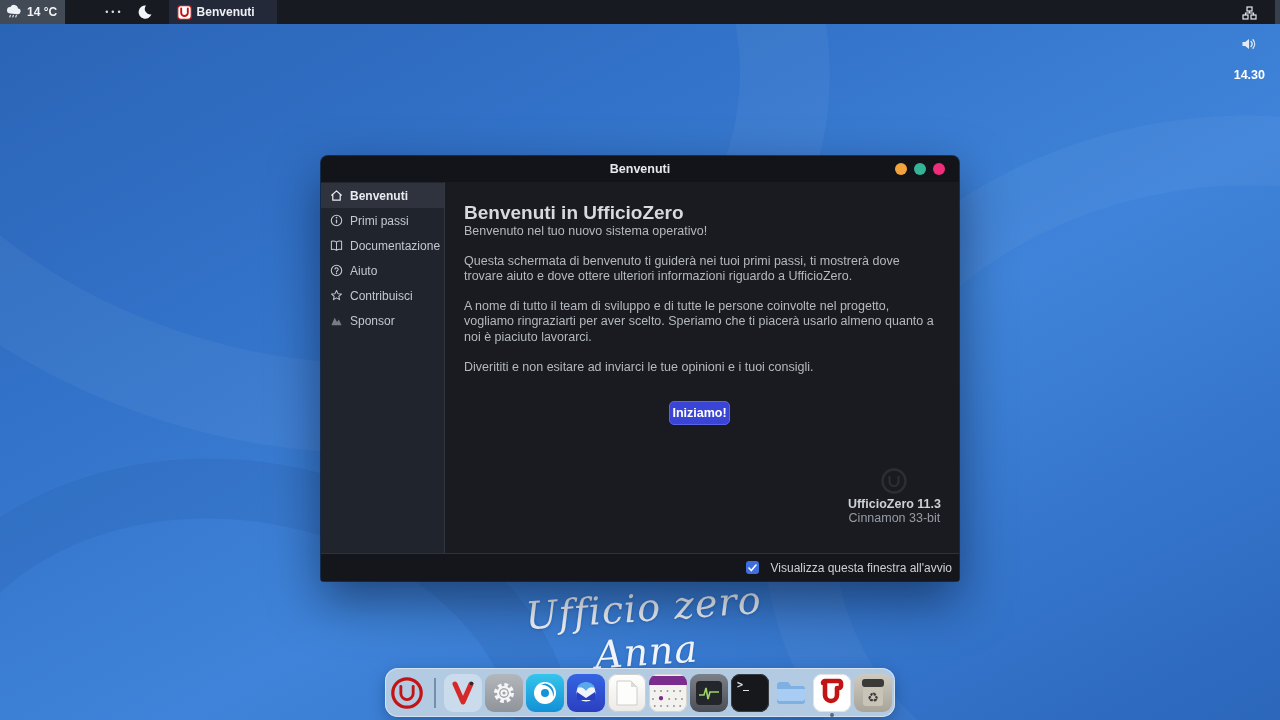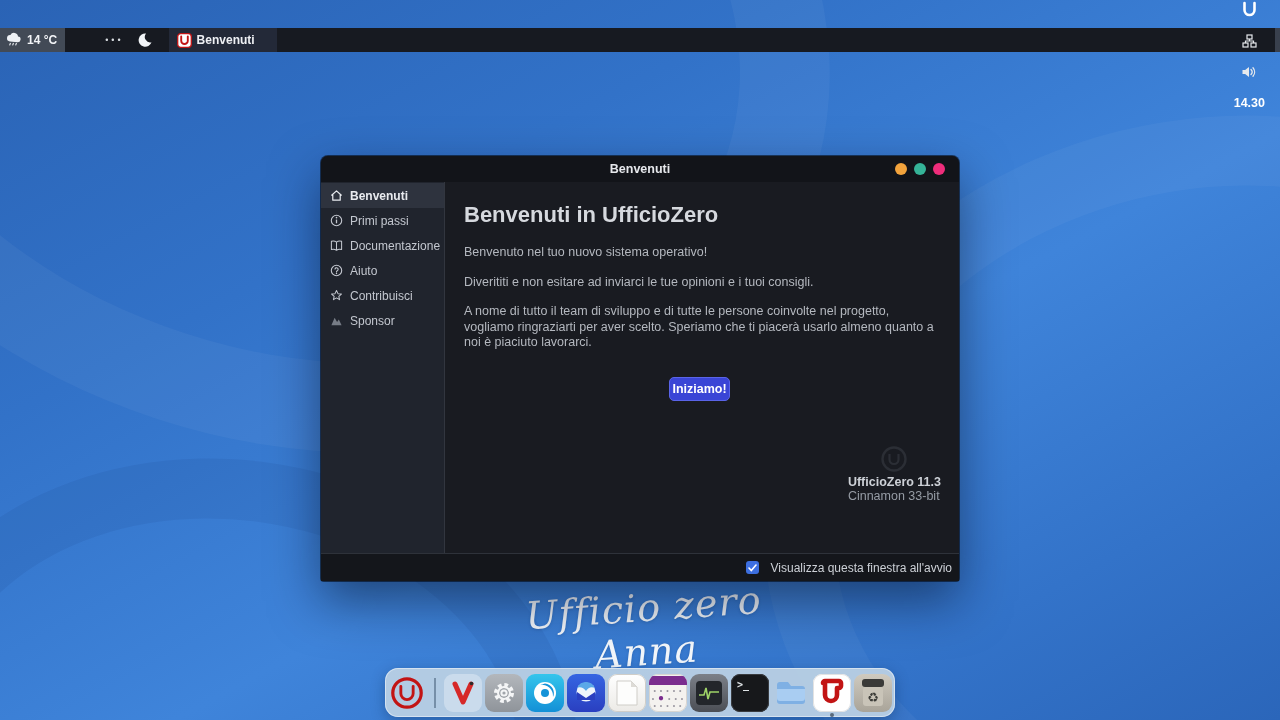--- a/index.html
+++ b/index.html
@@ -6,21 +6,21 @@
   body { font-family: "Liberation Sans", sans-serif; background:#000; }
   .screen{position:relative;width:1280px;height:720px;overflow:hidden;
     background:linear-gradient(152deg,#2a63b5 0%,#3272c8 30%,#3f84da 58%,#3373c9 82%,#2b66ba 100%);}
   
   .swirl{position:absolute;border-radius:50%;pointer-events:none;}
   .s1{width:1100px;height:860px;border:90px solid rgba(255,255,255,.045);top:-420px;left:-260px;transform:rotate(18deg);}
   .s2{width:900px;height:760px;border:70px solid rgba(255,255,255,.04);top:120px;right:-380px;transform:rotate(-14deg);}
   .s3{width:700px;height:560px;border:60px solid rgba(0,25,70,.06);bottom:-300px;left:-120px;transform:rotate(8deg);}
 
   
-  .panel{position:absolute;top:0;left:0;width:1280px;height:24px;background:#171a21;display:flex;align-items:center;z-index:30;margin-top:28px;}
+  .panel{position:absolute;top:0;left:0;width:1280px;height:24px;background:#171a21;display:flex;align-items:center;z-index:30;}
   .weather{height:24px;display:flex;align-items:center;gap:4px;padding:0 8px 0 5px;background:#424a56;color:#f2f4f7;font-size:12px;font-weight:bold;}
   .dots{color:#d6dadf;font-size:9px;letter-spacing:3px;margin-left:40px;cursor:default;}
   .moon{margin-left:14px;display:flex;align-items:center;}
   .taskbtn{height:24px;margin-left:14px;display:flex;align-items:center;gap:5px;padding:0 22px 0 8px;background:#232938;color:#eef0f4;font-size:12px;font-weight:bold;}
   .pright{margin-left:auto;display:flex;align-items:center;gap:17px;padding-right:8px;color:#e6e9ed;flex-direction:column;}
   .clock{font-size:12.5px;font-weight:bold;color:#fff;}
   .edge-strip{width:5px;height:24px;background:#39404d;margin-left:2px;}
   .tooltip{position:absolute;top:24px;left:0;height:23px;background:#242a32;color:#dde1e6;font-size:12.5px;
     display:flex;align-items:center;padding:0 11px;z-index:29;box-shadow:0 2px 6px rgba(0,0,0,.35);}
 
@@ -30,26 +30,26 @@
   .titlebar{height:26px;background:#121419;border-radius:7px 7px 0 0;display:flex;align-items:center;position:relative;flex:0 0 auto;}
   .title{position:absolute;left:0;right:0;text-align:center;font-size:12.5px;font-weight:bold;color:#e6e8ec;}
   .tb-dots{position:absolute;right:14px;display:flex;gap:7px;}
   .tb-dot{width:12px;height:12px;border-radius:50%;}
   .winbody{flex:1;display:flex;min-height:0;}
   .sidebar{width:124px;background:#20242d;border-right:1px solid #32363f;display:flex;flex-direction:column;padding-top:1px;}
   .side-item{height:25px;display:flex;align-items:center;gap:7px;padding-left:9px;font-size:12px;color:#c3c7cf;cursor:pointer;}
   .side-item svg{flex:0 0 auto;}
   .side-item.sel{background:#2e333e;color:#e9ebef;font-weight:bold;}
   .content{flex:1;position:relative;padding:20px 24px 0 19px;}
-  .heading{font-size:22px;font-weight:bold;color:#d6d9de;margin-bottom:17px;}
+  .heading{font-size:19px;font-weight:bold;color:#d6d9de;}
   .para{font-size:12.5px;line-height:15.6px;color:#b4b8bf;max-width:476px;margin-bottom:14px;}
   .cta-row{display:flex;justify-content:center;max-width:476px;margin-top:26px;}
   .cta{background:#3a45d6;border:1px solid #5a64e8;color:#fff;font-size:12.5px;font-weight:bold;
     padding:4px 2px;border-radius:5px;cursor:pointer;font-family:"Liberation Sans",sans-serif;}
-  .verblock{position:absolute;right:18px;bottom:50px;text-align:left;}
+  .verblock{position:absolute;right:18px;bottom:28px;text-align:center;}
   .verlogo{display:flex;justify-content:center;margin-bottom:2px;}
   .vername{font-size:12.5px;font-weight:bold;color:#cdd1d7;}
   .versub{font-size:12.5px;color:#969ca5;}
   .winfooter{flex:0 0 28px;background:#14161b;border-top:1px solid #2e323a;display:flex;align-items:center;justify-content:flex-end;padding-right:7px;gap:12px;}
   .cbx{width:13px;height:13px;border-radius:3px;background:#3d6fe0;display:flex;align-items:center;justify-content:center;cursor:pointer;}
   .cbx svg{display:block;}
   .cbx-label{font-size:12px;color:#ccd0d6;}
 
   
   .signature{position:absolute;left:500px;top:586px;width:290px;text-align:center;
@@ -183,22 +183,23 @@
         <div class="side-item">
           <svg width="13" height="13" viewBox="0 0 14 14">
               <path d="M1.5 12 5 4l2.6 4.6L9.5 6l3 6z" fill="#767c86"></path>
             </svg>
           <span>Sponsor</span>
         </div>
       </div>
       <div class="content">
         <div class="heading">Benvenuti in UfficioZero</div>
         <p class="para">Benvenuto nel tuo nuovo sistema operativo!</p>
+        <p class="para">Questa schermata di benvenuto ti guiderà nei tuoi primi passi, ti mostrerà dove trovare aiuto e dove ottere ulteriori informazioni riguardo a UfficioZero.</p>
+        <p class="para">A nome di tutto il team di sviluppo e di tutte le persone coinvolte nel progetto, vogliamo ringraziarti per aver scelto. Speriamo che ti piacerà usarlo almeno quanto a noi è piaciuto lavorarci.</p>
         <p class="para">Diverititi e non esitare ad inviarci le tue opinioni e i tuoi consigli.</p>
-        <p class="para">A nome di tutto il team di sviluppo e di tutte le persone coinvolte nel progetto, vogliamo ringraziarti per aver scelto. Speriamo che ti piacerà usarlo almeno quanto a noi è piaciuto lavorarci.</p>
         <div class="cta-row">
           <button class="cta">Iniziamo!</button>
         </div>
         <div class="verblock">
           <div class="verlogo">
             <svg width="28" height="28" viewBox="0 0 28 28">
                 <circle cx="14" cy="14" r="11.5" fill="none" stroke="#2b2e35" stroke-width="2.4"></circle>
                 <path d="M9.5 9v5.5a4.5 4.5 0 0 0 9 0V9" fill="none" stroke="#2b2e35" stroke-width="2.2"></path>
               </svg>
           </div>

